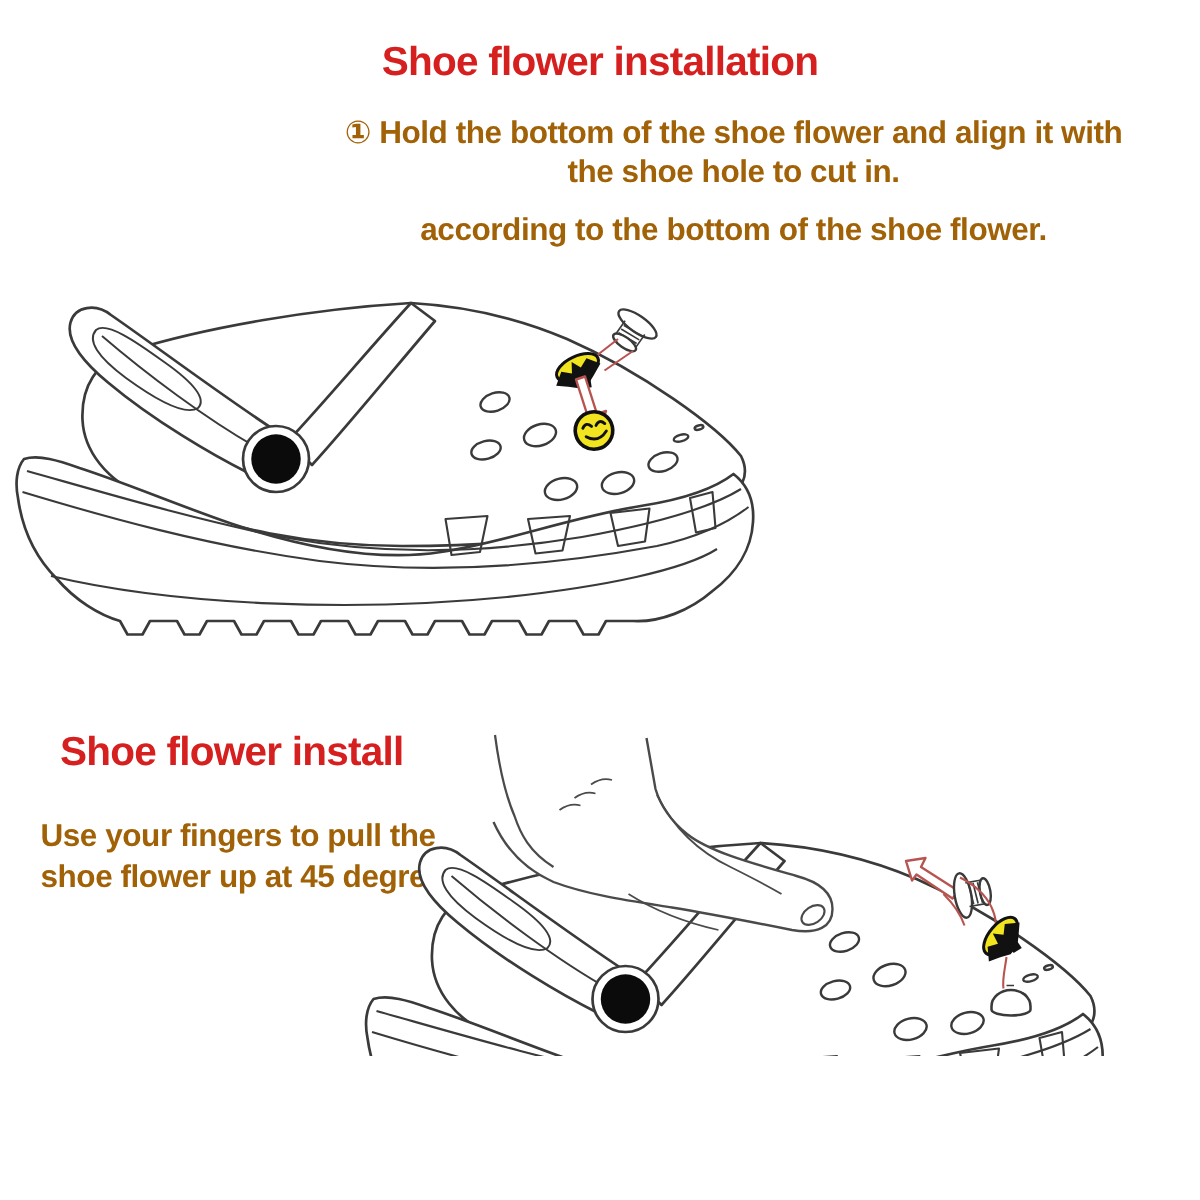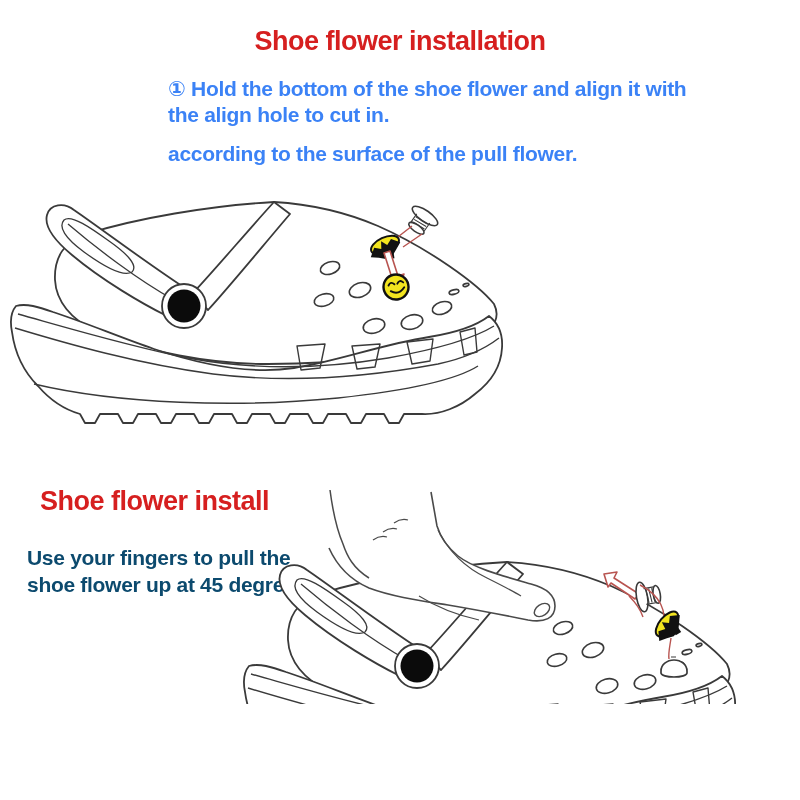--- a/index.html
+++ b/index.html
@@ -6,26 +6,26 @@
   .canvas{
     position:relative;width:800px;height:704px;background:#ffffff;overflow:hidden;
     font-family:"Liberation Sans","DejaVu Sans",sans-serif;
   }
   .sec-title{
     position:absolute;font-size:27px;font-weight:700;color:#d61f1f;
     letter-spacing:-0.5px;white-space:nowrap;
   }
   .title-install{left:0;right:0;top:26px;text-align:center;}
   .title-removed{left:40px;top:486px;}
-  .steps{position:absolute;left:168px;top:76px;width:612px;color:#3b82f6;}
+  .steps{position:absolute;left:183px;top:76px;width:612px;color:#a16207;text-align:center;}
   .step{margin:0 0 13px 0;}
   .step-line,.rm-line{
     font-size:21px;line-height:26px;font-weight:700;letter-spacing:-0.3px;white-space:nowrap;
   }
-  .removal-text{position:absolute;left:27px;top:544px;color:#0c4a6e;}
+  .removal-text{position:absolute;left:27px;top:544px;color:#a16207;}
   .rm-line{line-height:27px;}
   svg{position:absolute;display:block;}
   .shoe1{left:8px;top:196px;}
   .shoe2{left:233px;top:468px;}
 </style>
 </head>
 <body>
 
 <div class="canvas">
 
@@ -78,24 +78,24 @@
         <path d="M -17,3 L -10,-4 L -4,0 L -1,-7 L 3,-1 L 9,-5 L 16,2 L 9,7 L 3,11 L -4,11 L -10,7 Z" fill="#111" transform="translate(-1,2)"></path>
       </g>
     </defs>
   </svg>
 
   <div class="sec-title title-install">Shoe flower installation</div>
 
   <div class="steps">
     <div class="step">
       <div class="step-line">① Hold the bottom of the shoe flower and align it with</div>
-      <div class="step-line">the align hole to cut in.</div>
+      <div class="step-line">the shoe hole to cut in.</div>
     </div>
     <div class="step">
-      <div class="step-line">according to the surface of the pull flower.</div>
+      <div class="step-line">according to the bottom of the shoe flower.</div>
     </div>
   </div>
 
   <svg class="shoe1" width="500" height="242" viewBox="0 0 500 242">
     <use href="#clog"></use>
 
     <g transform="translate(417,20) rotate(35)">
         <use href="#charm-outline"></use>
       </g>
 

